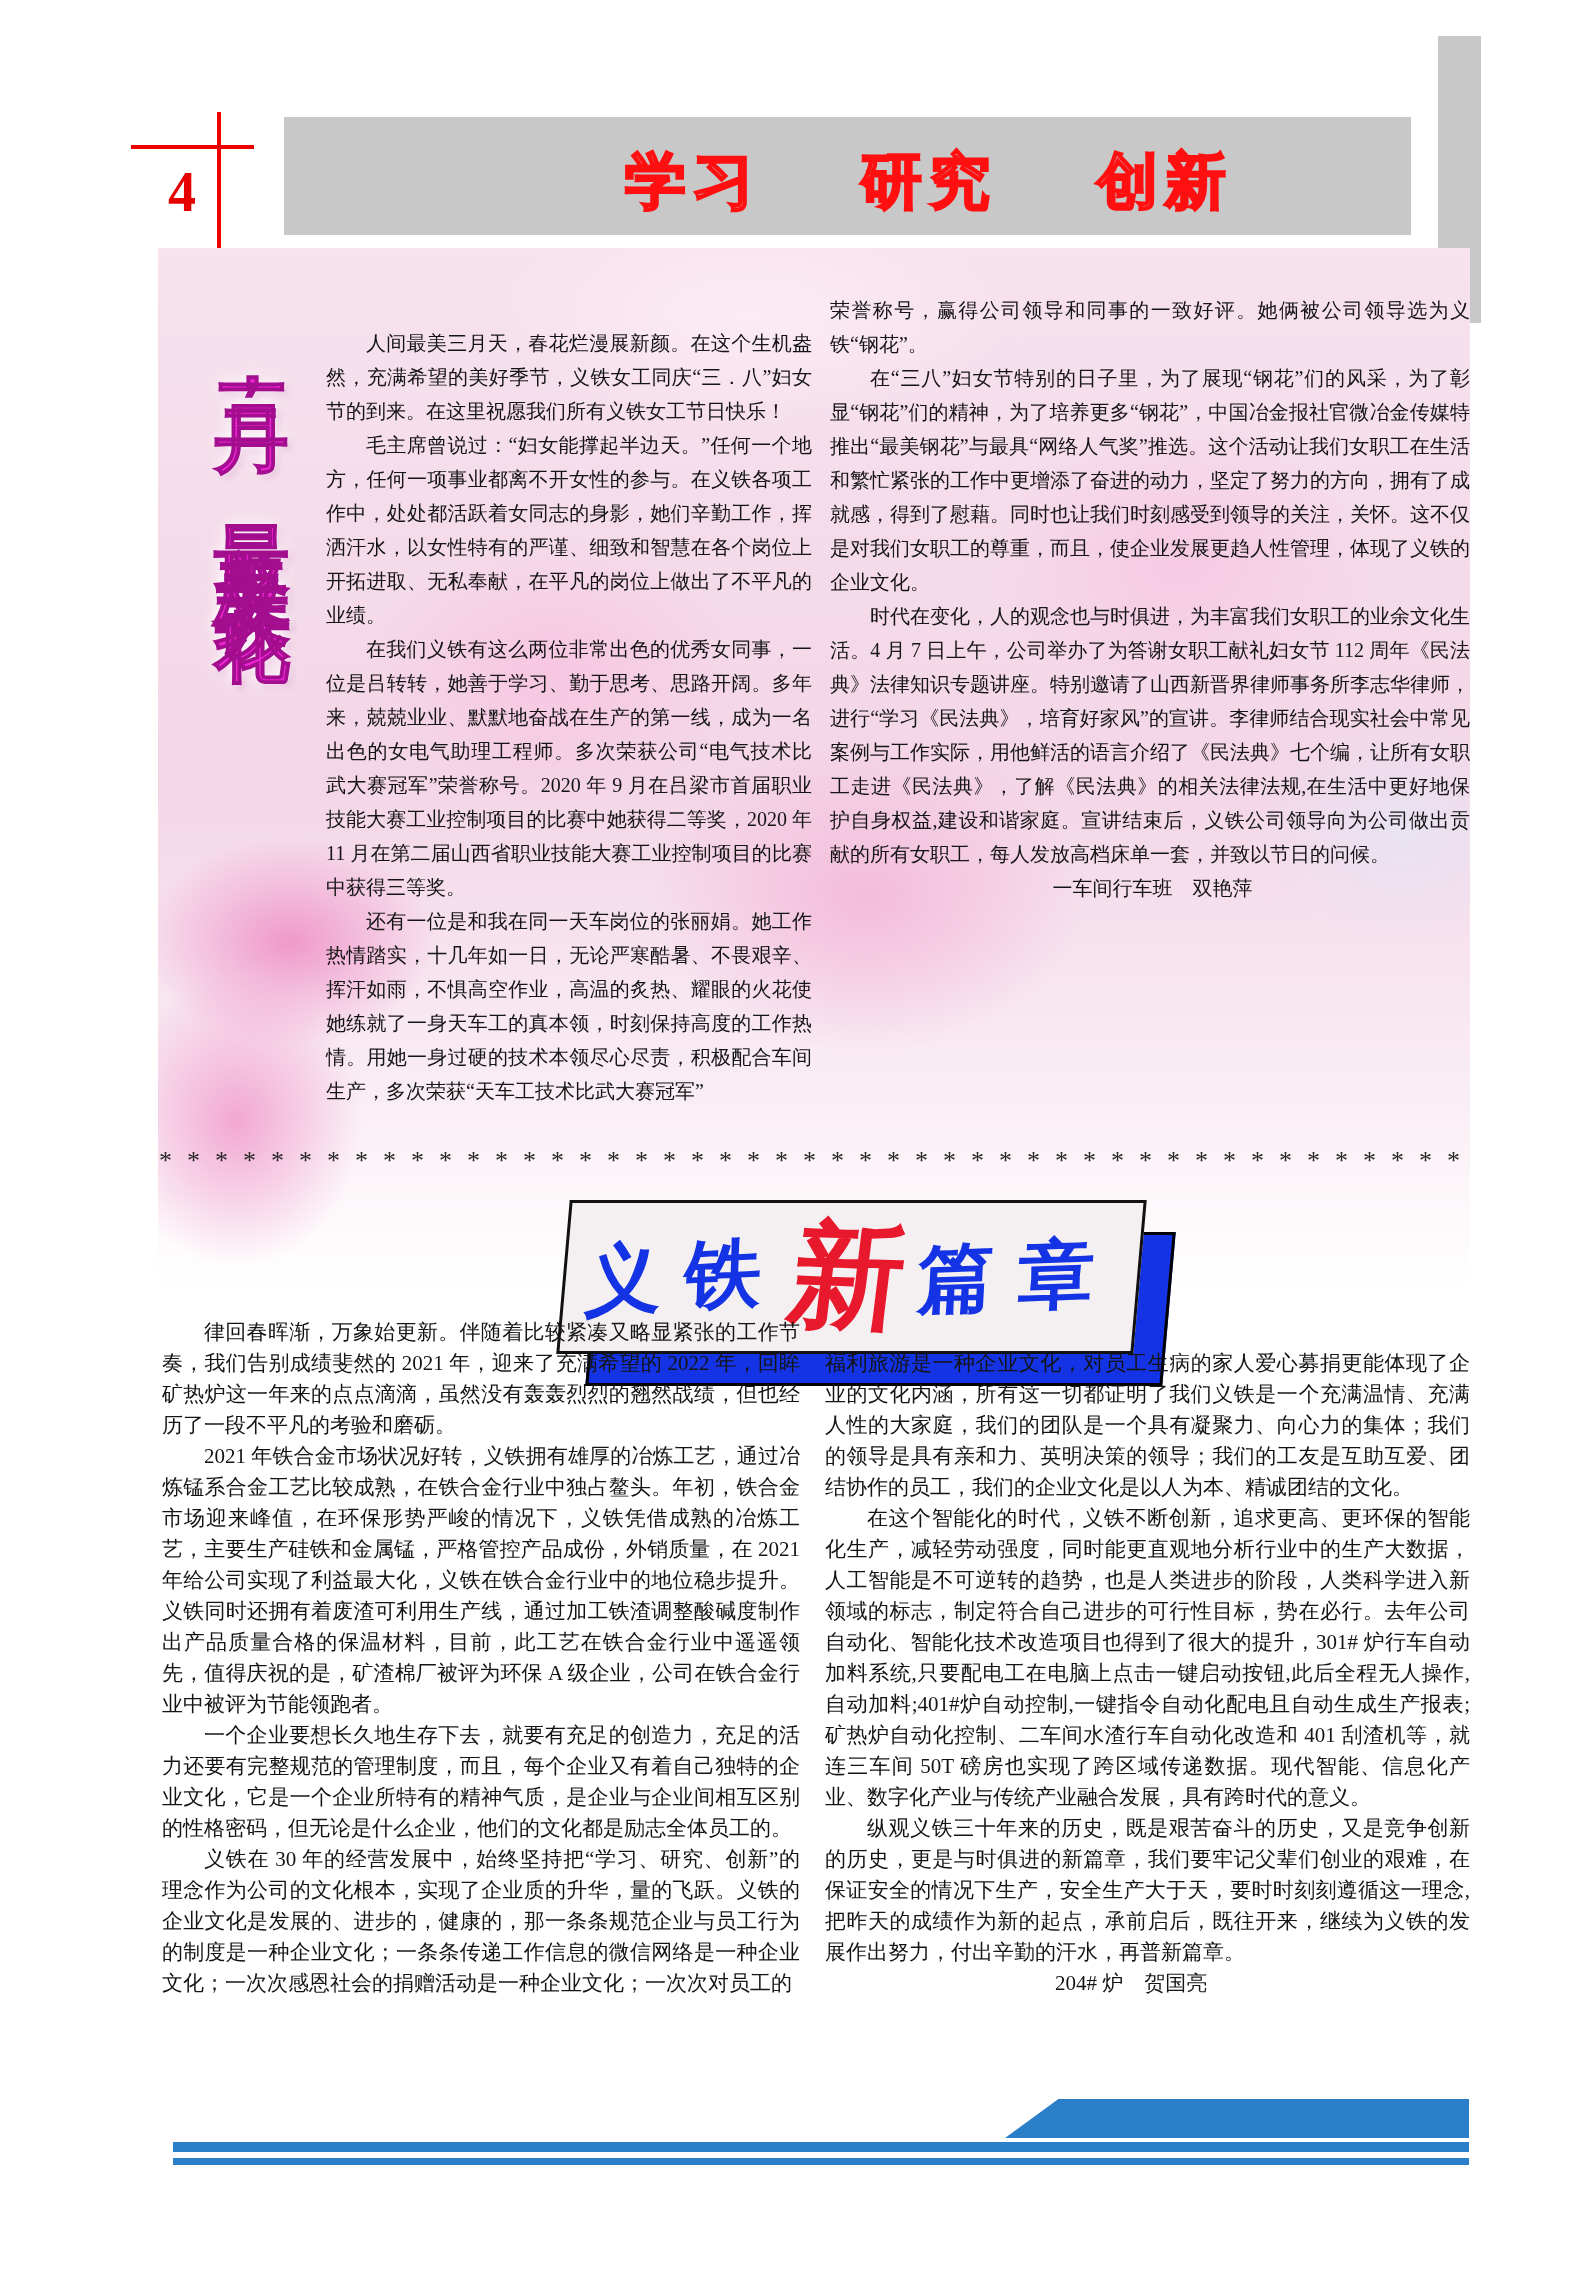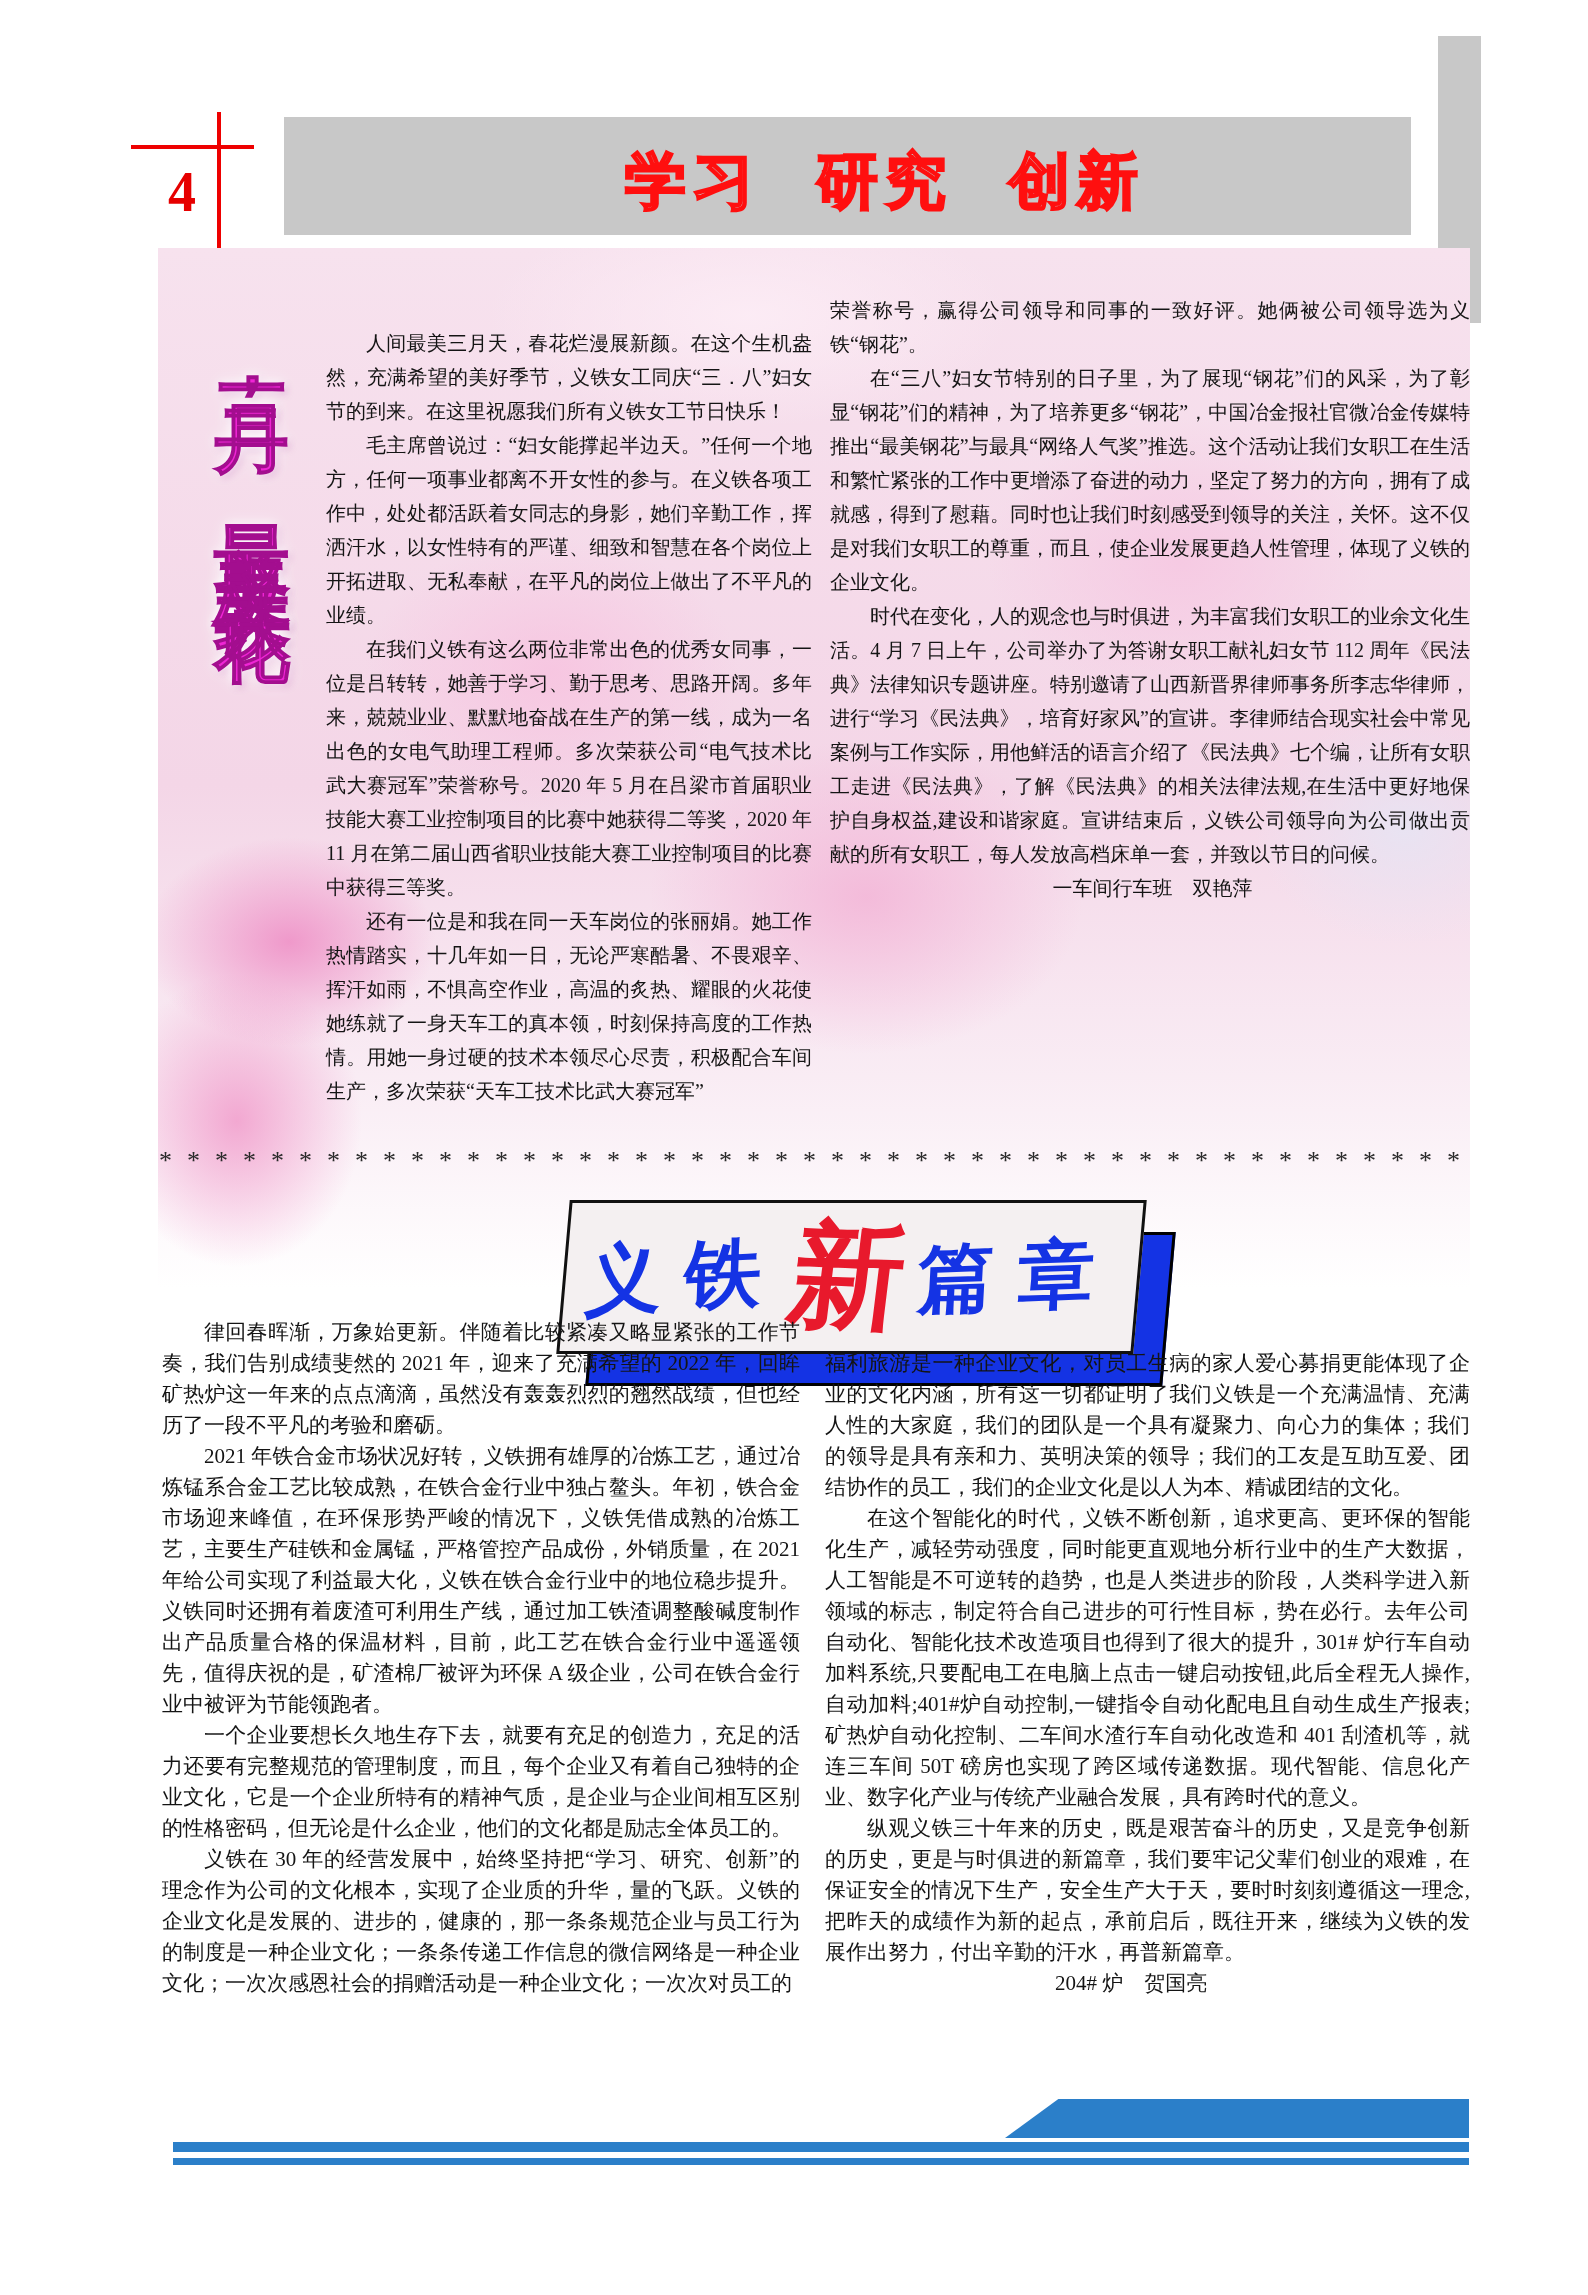--- a/index.html
+++ b/index.html
@@ -8,21 +8,21 @@
     width:1589px;height:2295px;
     background:#ffffff;
     overflow:hidden;
     font-family:"Liberation Serif", serif;
     color:#141414;
   }
   
   .gray-band{position:absolute;left:284px;top:117px;width:1127px;height:118px;background:#c8c8c8;}
   .gray-strip{position:absolute;left:1438px;top:36px;width:43px;height:287px;background:#c8c8c8;}
   .header-title{
-    position:absolute;left:625px;top:141px;display:flex;gap:56px;
+    position:absolute;left:625px;top:141px;display:flex;gap:100px;
     font-family:"Liberation Sans", sans-serif;font-weight:bold;
     font-size:61px;letter-spacing:7px;
     color:transparent;-webkit-text-stroke:2.5px #ff0f0f;
   }
   .cross-h{position:absolute;left:131px;top:145px;width:123px;height:3.5px;background:#ee0000;}
   .cross-v{position:absolute;left:217px;top:112px;width:3.5px;height:136px;background:#ee0000;}
   .page-number{
     position:absolute;left:168px;top:160px;
     font-size:56px;font-weight:bold;color:#e60000;
     font-family:"Liberation Serif", serif;
@@ -109,21 +109,21 @@
   <div class="cross-v"></div>
   <div class="page-number">4</div>
 
   <div class="pink-bg"></div>
 
   <div class="vtitle">三月，最美义铁花</div>
 
   <div class="col upper col-u-left">
     <p>人间最美三月天，春花烂漫展新颜。在这个生机盎然，充满希望的美好季节，义铁女工同庆“三．八”妇女节的到来。在这里祝愿我们所有义铁女工节日快乐！</p>
     <p>毛主席曾说过：“妇女能撑起半边天。”任何一个地方，任何一项事业都离不开女性的参与。在义铁各项工作中，处处都活跃着女同志的身影，她们辛勤工作，挥洒汗水，以女性特有的严谨、细致和智慧在各个岗位上开拓进取、无私奉献，在平凡的岗位上做出了不平凡的业绩。</p>
-    <p>在我们义铁有这么两位非常出色的优秀女同事，一位是吕转转，她善于学习、勤于思考、思路开阔。多年来，兢兢业业、默默地奋战在生产的第一线，成为一名出色的女电气助理工程师。多次荣获公司“电气技术比武大赛冠军”荣誉称号。2020 年 5 月在吕梁市首届职业技能大赛工业控制项目的比赛中她获得二等奖，2020 年 11 月在第二届山西省职业技能大赛工业控制项目的比赛中获得三等奖。</p>
+    <p>在我们义铁有这么两位非常出色的优秀女同事，一位是吕转转，她善于学习、勤于思考、思路开阔。多年来，兢兢业业、默默地奋战在生产的第一线，成为一名出色的女电气助理工程师。多次荣获公司“电气技术比武大赛冠军”荣誉称号。2020 年 9 月在吕梁市首届职业技能大赛工业控制项目的比赛中她获得二等奖，2020 年 11 月在第二届山西省职业技能大赛工业控制项目的比赛中获得三等奖。</p>
     <p>还有一位是和我在同一天车岗位的张丽娟。她工作热情踏实，十几年如一日，无论严寒酷暑、不畏艰辛、挥汗如雨，不惧高空作业，高温的炙热、耀眼的火花使她练就了一身天车工的真本领，时刻保持高度的工作热情。用她一身过硬的技术本领尽心尽责，积极配合车间生产，多次荣获“天车工技术比武大赛冠军”</p>
   </div>
 
   <div class="col upper col-u-right">
     <p class="cont">荣誉称号，赢得公司领导和同事的一致好评。她俩被公司领导选为义铁“钢花”。</p>
     <p>在“三八”妇女节特别的日子里，为了展现“钢花”们的风采，为了彰显“钢花”们的精神，为了培养更多“钢花”，中国冶金报社官微冶金传媒特推出“最美钢花”与最具“网络人气奖”推选。这个活动让我们女职工在生活和繁忙紧张的工作中更增添了奋进的动力，坚定了努力的方向，拥有了成就感，得到了慰藉。同时也让我们时刻感受到领导的关注，关怀。这不仅是对我们女职工的尊重，而且，使企业发展更趋人性管理，体现了义铁的企业文化。</p>
     <p>时代在变化，人的观念也与时俱进，为丰富我们女职工的业余文化生活。4 月 7 日上午，公司举办了为答谢女职工献礼妇女节 112 周年《民法典》法律知识专题讲座。特别邀请了山西新晋界律师事务所李志华律师，进行“学习《民法典》，培育好家风”的宣讲。李律师结合现实社会中常见案例与工作实际，用他鲜活的语言介绍了《民法典》七个编，让所有女职工走进《民法典》，了解《民法典》的相关法律法规,在生活中更好地保护自身权益,建设和谐家庭。宣讲结束后，义铁公司领导向为公司做出贡献的所有女职工，每人发放高档床单一套，并致以节日的问候。</p>
     <p class="sig">一车间行车班　双艳萍</p>
   </div>
 

